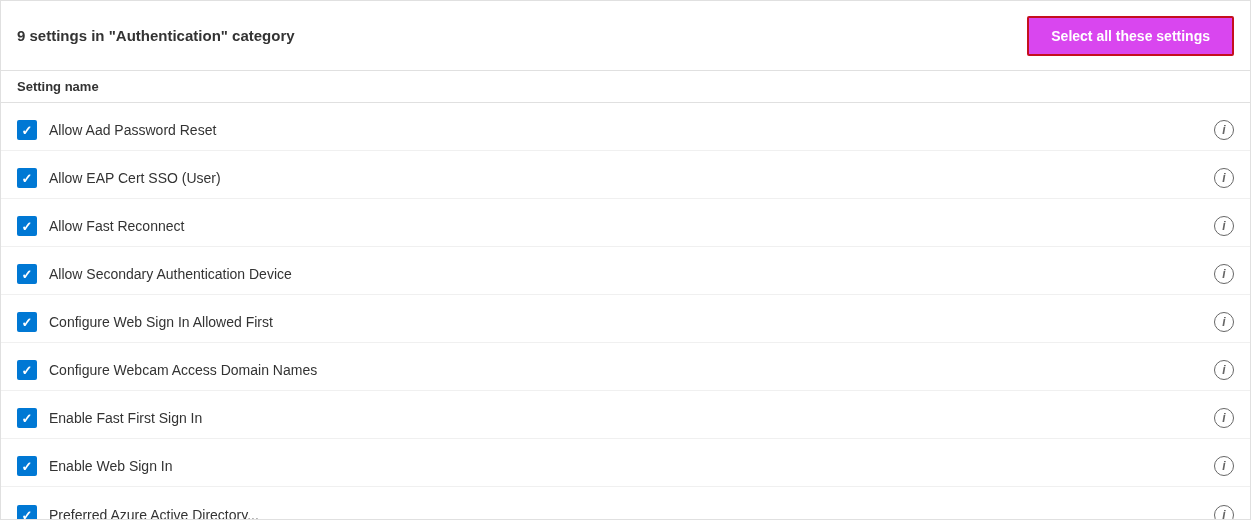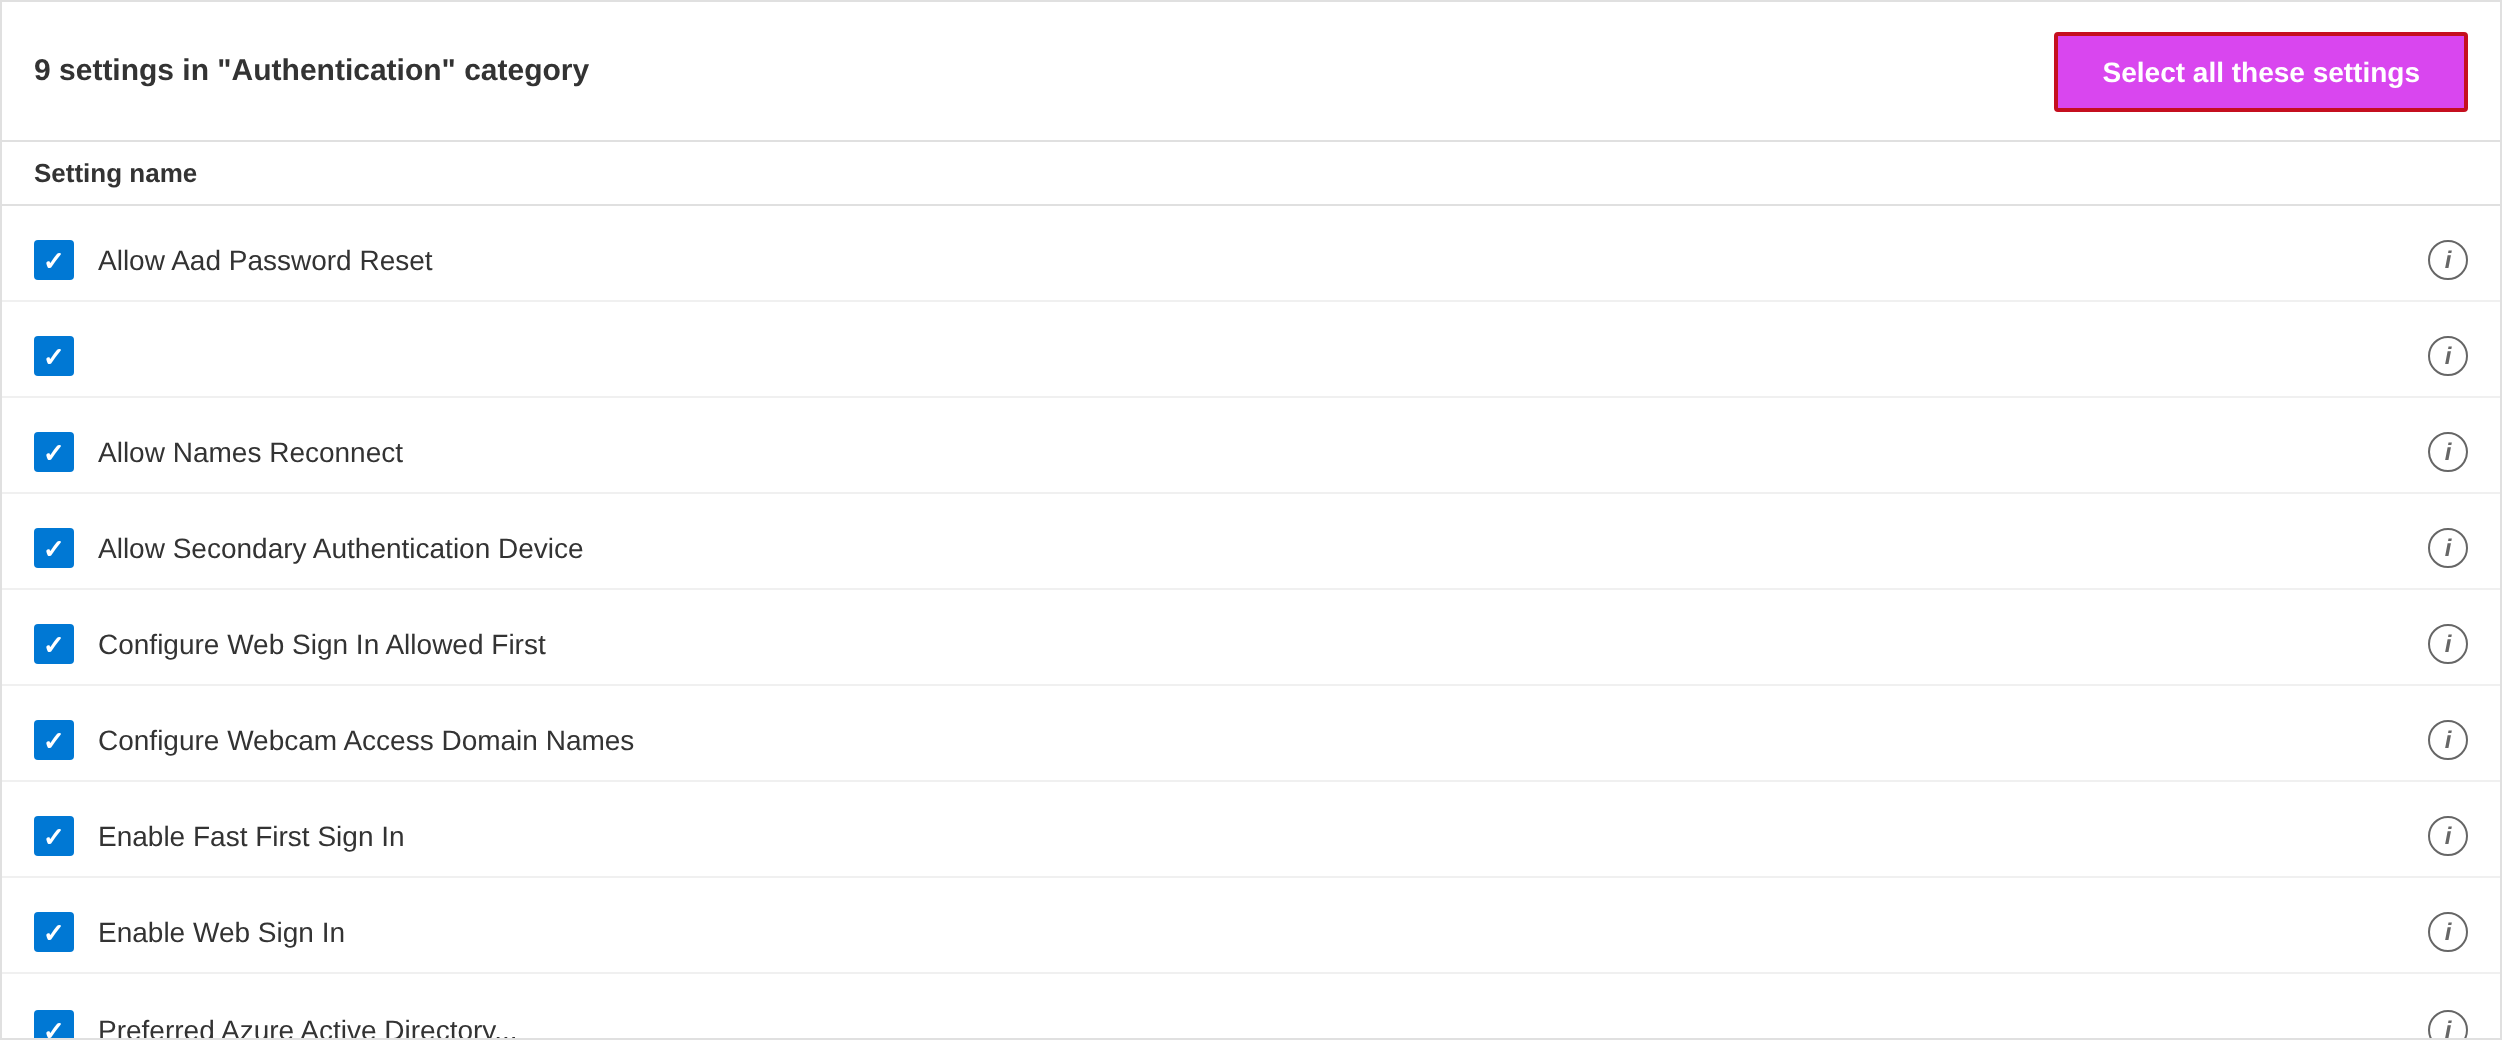--- a/index.html
+++ b/index.html
@@ -158,27 +158,28 @@
   <div class="list-item">
         <div class="item-left">
           <div class="checkbox-checked"></div>
           <span class="item-label">Allow Aad Password Reset</span>
         </div>
         <div class="info-icon">i</div>
       </div>
       <div class="list-item">
         <div class="item-left">
           <div class="checkbox-checked"></div>
-        </div>
-        <div class="info-icon">i</div>
-      </div>
-      <div class="list-item">
-        <div class="item-left">
-          <div class="checkbox-checked"></div>
-          <span class="item-label">Allow Names Reconnect</span>
+          <span class="item-label">Allow EAP Cert SSO (User)</span>
+        </div>
+        <div class="info-icon">i</div>
+      </div>
+      <div class="list-item">
+        <div class="item-left">
+          <div class="checkbox-checked"></div>
+          <span class="item-label">Allow Fast Reconnect</span>
         </div>
         <div class="info-icon">i</div>
       </div>
       <div class="list-item">
         <div class="item-left">
           <div class="checkbox-checked"></div>
           <span class="item-label">Allow Secondary Authentication Device</span>
         </div>
         <div class="info-icon">i</div>
       </div>

